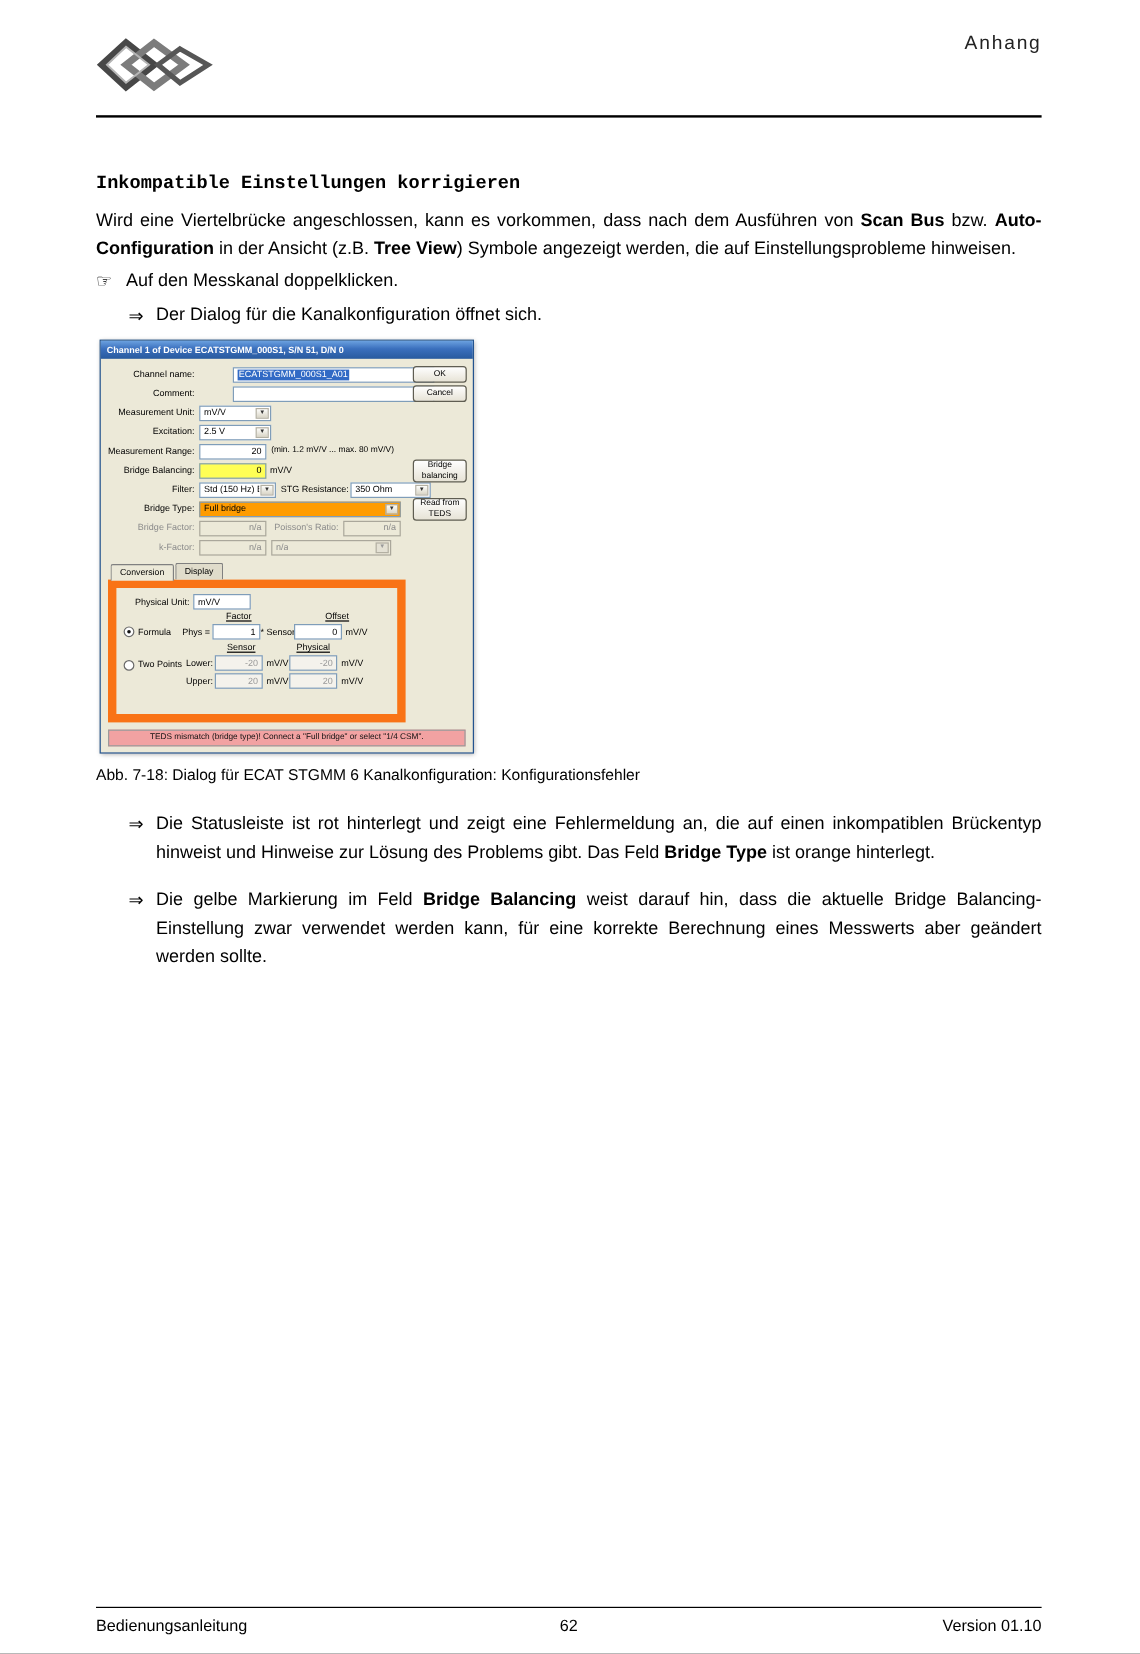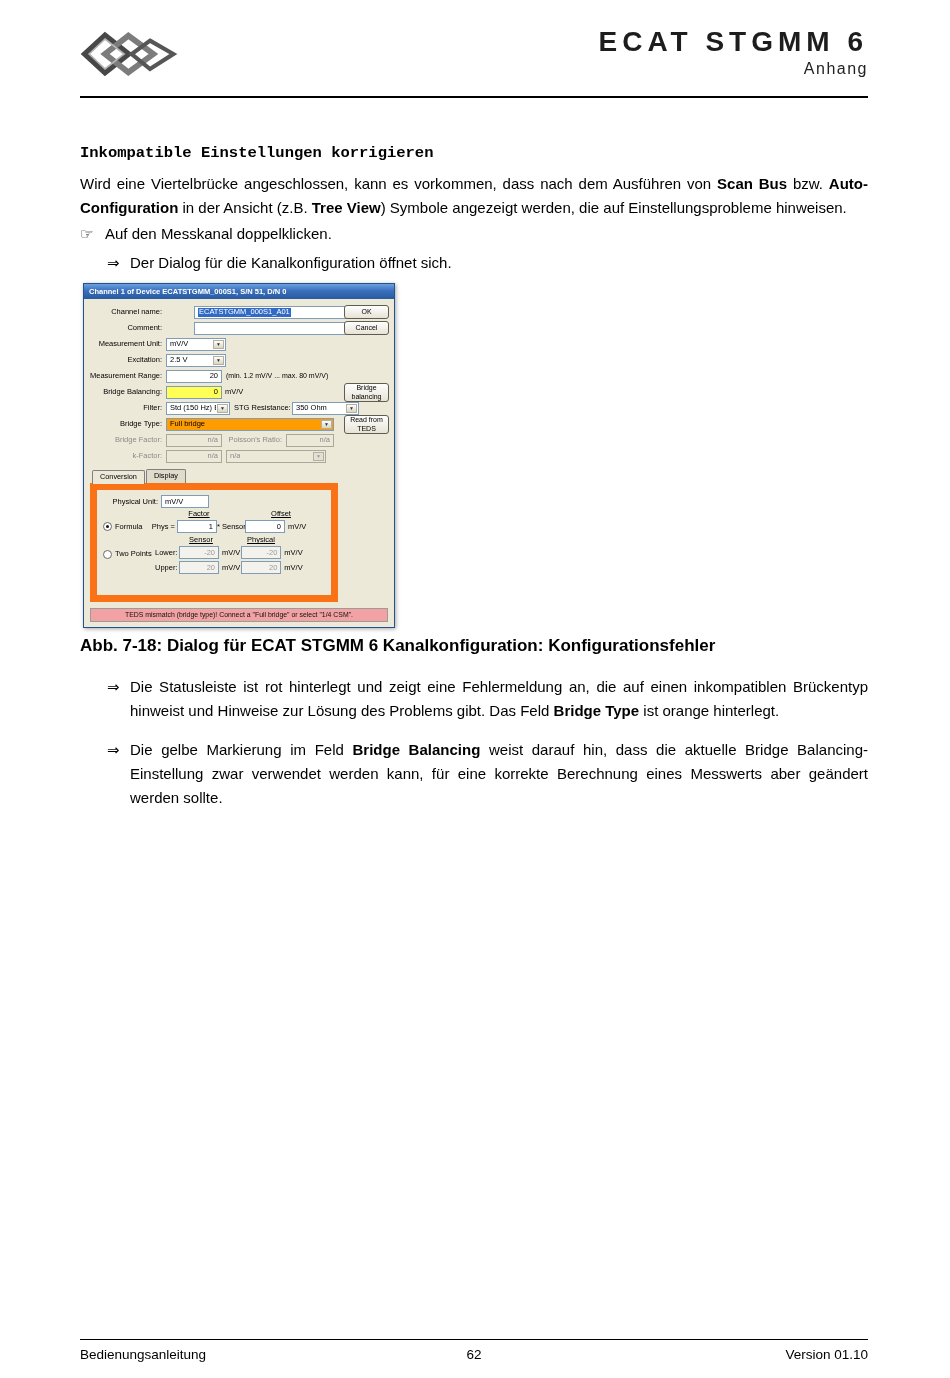--- a/index.html
+++ b/index.html
@@ -21,21 +21,21 @@
   .intro{text-align:justify;margin:0;}
   .proc{font-weight:bold;margin:13px 0 11px;}
   .bullet{display:flex;margin:2px 0 5px;}
   .marker{font-family:"DejaVu Sans",sans-serif;flex:none;}
   .lv1 .marker{width:25px;}
   .lv2{margin-left:27px;}
   .lv2 .marker{width:23px;}
   .btext{margin:0;flex:1;}
   .just{text-align:justify;}
   .spaced{margin-bottom:15px;}
-  .caption{font-size:17px;line-height:18px;margin:9px 0 20px;font-weight:bold;}
+  .caption{font-size:13px;line-height:18px;margin:9px 0 20px;}
 
   
   .dlgwrap{margin:8px 0 0 3px;}
   .dlg{width:310px;background:#ece9d8;border:1px solid #23538f;box-shadow:1px 1px 4px rgba(0,0,0,.35);
        font-size:7.5px;line-height:1.15;color:#000;}
   .dlg *{box-sizing:border-box;}
   .dlg-title{height:15px;line-height:15px;padding:0 5px;color:#fff;font-weight:bold;font-size:7.5px;
        white-space:nowrap;overflow:hidden;
        background:linear-gradient(180deg,#6ba1e0 0%,var(--titlebar_blue,#3a6fbd) 45%,#285a9e 100%);}
   .dlg-body{position:relative;padding:7px 6px 5px;}
@@ -116,21 +116,20 @@
       <svg viewBox="0 0 120 60" width="100" height="56">
         <g fill="none">
           <path d="M30 8 L58 30 L30 52 L6 30 Z" stroke="#474747" stroke-width="7"></path>
           <path d="M58 8 L88 30 L58 52 L30 30 Z" stroke="#7c7c7c" stroke-width="7"></path>
           <path d="M84 14 L112 30 L84 48 L62 30 Z" stroke="#565656" stroke-width="5"></path>
           <path d="M30 12 L53 30 L30 48 L11 30 Z" stroke="#b5b5b5" stroke-width="2"></path>
         </g>
       </svg>
     </div>
     <div class="htitles">
-      <div class="htitle">ECAT STGMM 6</div>
       <div class="hsub">Anhang</div>
     </div>
   </div>
   <div class="hrule"></div>
 
   <div class="main">
     <h2 class="section-h">Inkompatible Einstellungen korrigieren</h2>
 
     <p class="intro just"><span>Wird eine Viertelbrücke angeschlossen, kann es vorkommen, dass nach dem Ausführen von </span><b>Scan Bus</b><span> bzw. </span><b>Auto-Configuration</b><span> in der Ansicht (z.B. </span><b>Tree View</b><span>) Symbole angezeigt werden, die auf Einstellungsprobleme hinweisen.</span></p>
 

